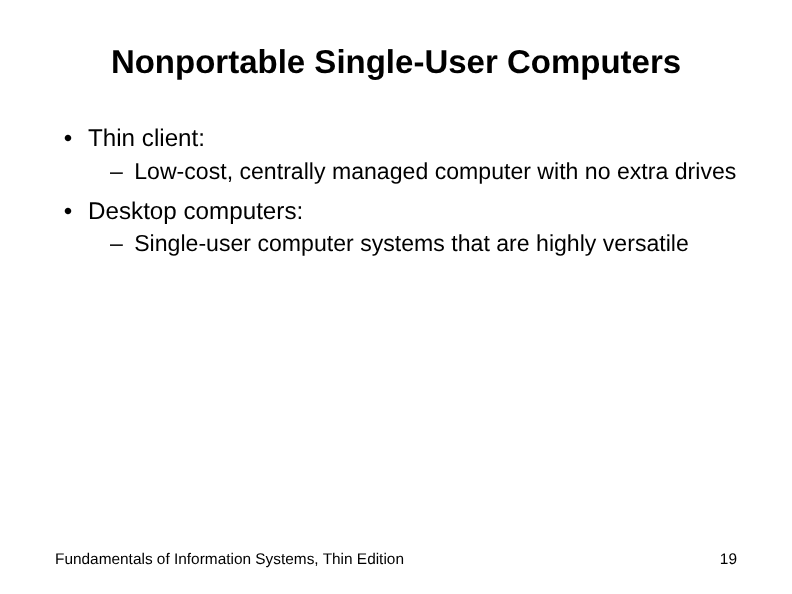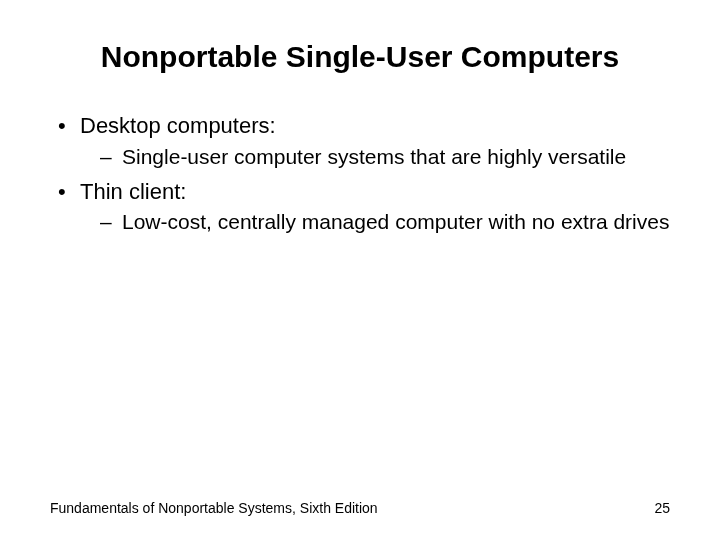--- a/index.html
+++ b/index.html
@@ -74,32 +74,32 @@
 </head>
 <body>
 
 <div class="slide">
 
   <h1 class="title">Nonportable Single-User Computers</h1>
 
   <div class="content">
     <ul class="level1">
       <li>
+        <span>Thin client:</span>
+        <ul class="level2">
+          <li>Low-cost, centrally managed computer with no extra drives</li>
+        </ul>
+      </li>
+      <li>
         <span>Desktop computers:</span>
         <ul class="level2">
           <li>Single-user computer systems that are highly versatile</li>
-        </ul>
-      </li>
-      <li>
-        <span>Thin client:</span>
-        <ul class="level2">
-          <li>Low-cost, centrally managed computer with no extra drives</li>
         </ul>
       </li>
     </ul>
   </div>
 
   <div class="footer">
-    <span>Fundamentals of Nonportable Systems, Sixth Edition</span>
-    <span>25</span>
+    <span>Fundamentals of Information Systems, Thin Edition</span>
+    <span>19</span>
   </div>
 
 </div>
 
 </body></html>

